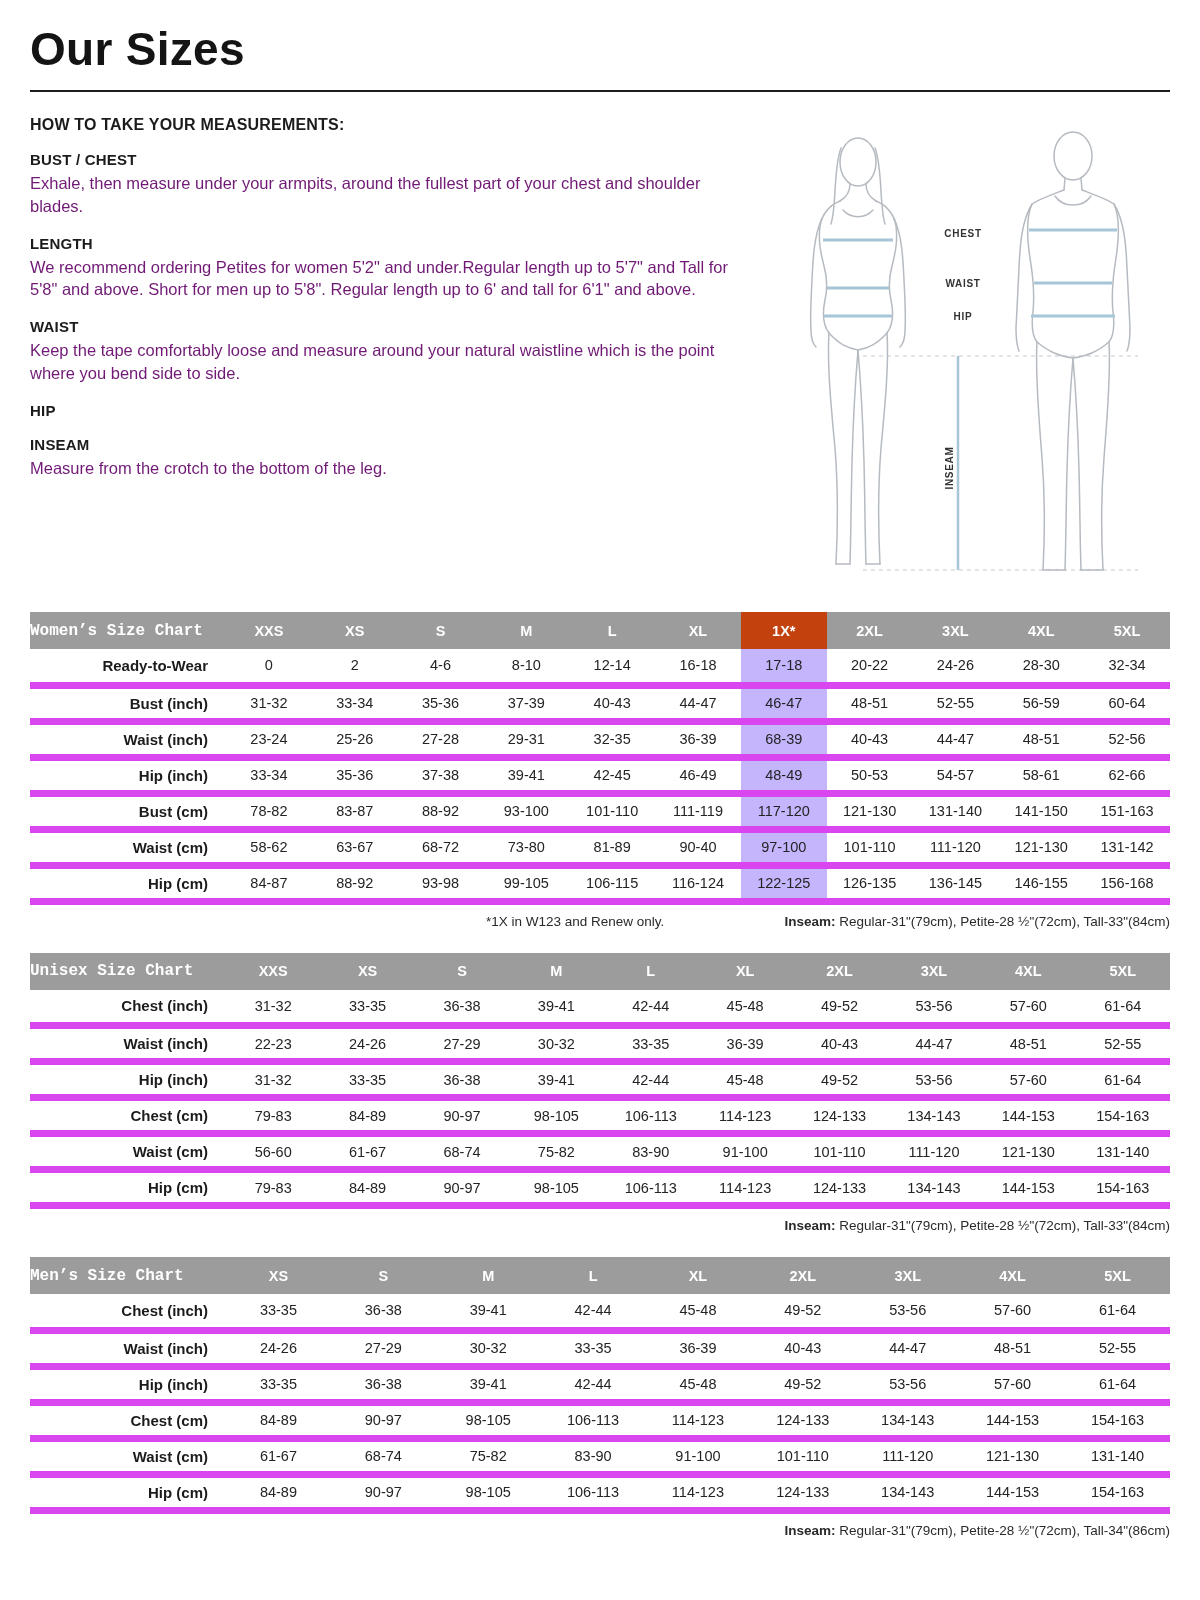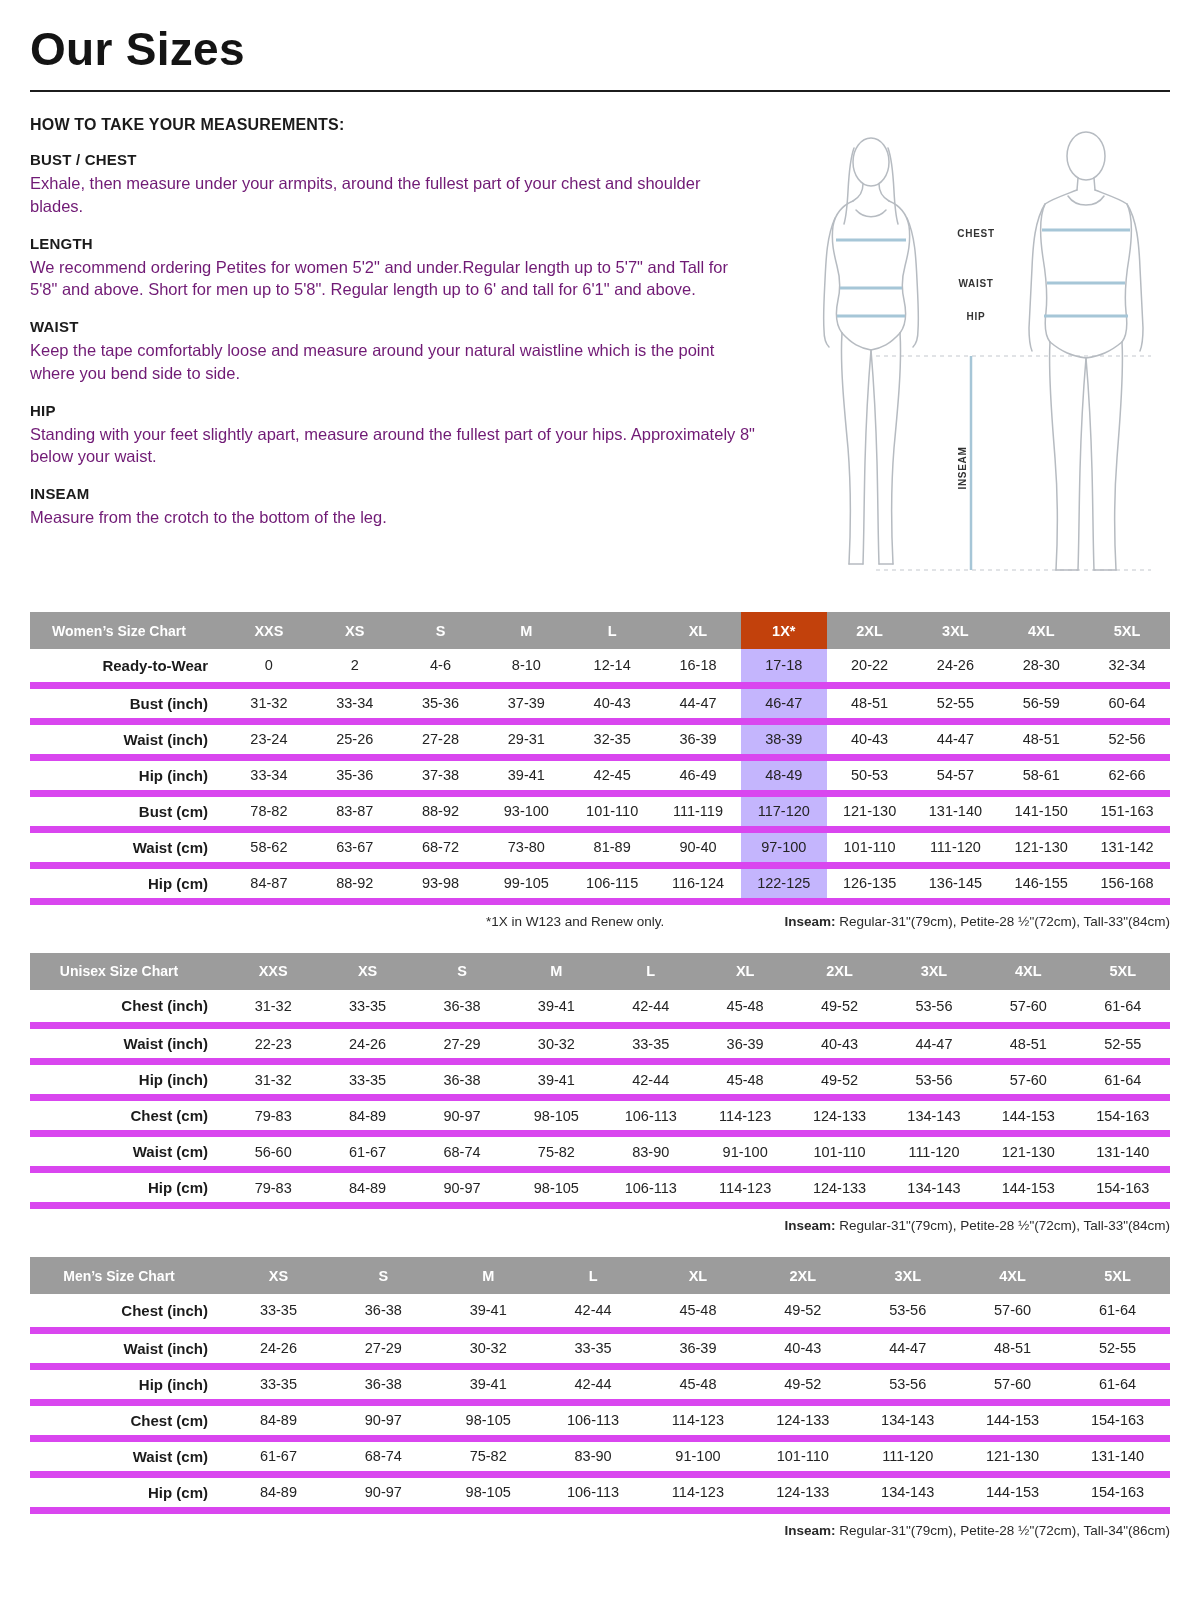--- a/index.html
+++ b/index.html
@@ -8,42 +8,42 @@
     width: 1200px; height: 1600px; overflow: hidden;
     font-family: "Liberation Sans", sans-serif; color: #222;
   }
   .page { padding: 22px 30px 10px 30px; }
 
   
   .title-wrap { border-bottom: 2px solid #1c1c1c; padding-bottom: 14px; }
   h1 { font-size: 46px; font-weight: 800; color: #141414; letter-spacing: 0.3px; }
 
   
-  .top { display: flex; gap: 31px; padding-top: 24px; }
+  .top { display: flex; gap: 18px; padding-top: 24px; }
   .instructions { flex: 0 0 735px; }
   .inst-heading { font-size: 16px; font-weight: 700; color: #1b1b1b; letter-spacing: 0.2px; margin-bottom: 6px; }
   .sec-title { font-size: 15px; font-weight: 700; color: #1b1b1b; letter-spacing: 0.2px; margin-top: 17px; }
   .sec-body { font-size: 16.5px; color: #701a75; line-height: 1.38; margin-top: 4px; max-width: 725px; }
 
   .figure { flex: 1; display: flex; justify-content: center; align-items: flex-start; padding-top: 2px; }
   .outline path, .outline ellipse { fill: none; stroke: #b6bbc1; stroke-width: 1.5; stroke-linecap: round; }
   .bands line { stroke: #a6c6d7; stroke-width: 3; }
   .dash line { stroke: #c3c8cd; stroke-width: 1.2; stroke-dasharray: 4 4; }
   .inseam-line { stroke: #a6c6d7; stroke-width: 2.5; }
   .mlabel { font-size: 10px; font-weight: 700; fill: #333; letter-spacing: 0.7px; font-family: "Liberation Sans", sans-serif; }
 
   
   .tables { margin-top: 10px; }
   .table-block { margin-top: 24px; }
   table.size-table { width: 100%; border-collapse: collapse; table-layout: fixed; }
   .size-table thead th {
     background: #9c9c9c; color: #ffffff; font-size: 14.5px; font-weight: 700;
     height: 37px; text-align: center;
   }
-  .size-table thead th.label-col { width: 196px; text-align: center; padding-right: 18px; font-size: 14px; }
+  .size-table thead th.label-col { width: 196px; text-align: left; padding-right: 18px; font-size: 16px; font-family: Liberation Mono, monospace; }
   .size-table thead th.hlh { background: #c2410c; }
   .size-table tbody tr { border-bottom: 7px solid #d946ef; height: 36px; }
   .size-table tbody th {
     text-align: right; padding-right: 18px; font-weight: 700;
     color: #1b1b1b; font-size: 15px;
   }
   .size-table tbody td { text-align: center; font-size: 14.5px; color: #242424; }
   .size-table tbody td.hl { background: #c4b5fd; }
 
   .table-foot { display: flex; font-size: 13.5px; color: #2a2a2a; margin-top: 9px; }
@@ -64,21 +64,20 @@
     <div class="instructions">
       <div class="inst-heading">HOW TO TAKE YOUR MEASUREMENTS:</div>
       <div>
           <h3 class="sec-title">BUST / CHEST</h3>
           <p class="sec-body">Exhale, then measure under your armpits, around the fullest part of your chest and shoulder blades.</p>
           <h3 class="sec-title">LENGTH</h3>
           <p class="sec-body">We recommend ordering Petites for women 5'2" and under.Regular length up to 5'7" and Tall for 5'8" and above. Short for men up to 5'8". Regular length up to 6' and tall for 6'1" and above.</p>
           <h3 class="sec-title">WAIST</h3>
           <p class="sec-body">Keep the tape comfortably loose and measure around your natural waistline which is the point where you bend side to side.</p>
           <h3 class="sec-title">HIP</h3>
-          <p class="sec-body">Standing with your feet slightly apart, measure around the fullest part of your hips. Approximately 8" below your waist.</p>
           <h3 class="sec-title">INSEAM</h3>
           <p class="sec-body">Measure from the crotch to the bottom of the leg.</p>
         </div>
     </div>
 
     <div class="figure">
       <svg viewBox="0 0 390 470" width="390" height="470" aria-hidden="true">
 
         <g class="dash">
           <line x1="80" y1="238" x2="355" y2="238"></line>
@@ -187,21 +186,21 @@
               <td>60-64</td>
             </tr>
             <tr>
               <th>Waist (inch)</th>
               <td>23-24</td>
               <td>25-26</td>
               <td>27-28</td>
               <td>29-31</td>
               <td>32-35</td>
               <td>36-39</td>
-              <td class="hl">38-39</td>
+              <td class="hl">68-39</td>
               <td>40-43</td>
               <td>44-47</td>
               <td>48-51</td>
               <td>52-56</td>
             </tr>
             <tr>
               <th>Hip (inch)</th>
               <td>33-34</td>
               <td>35-36</td>
               <td>37-38</td>

